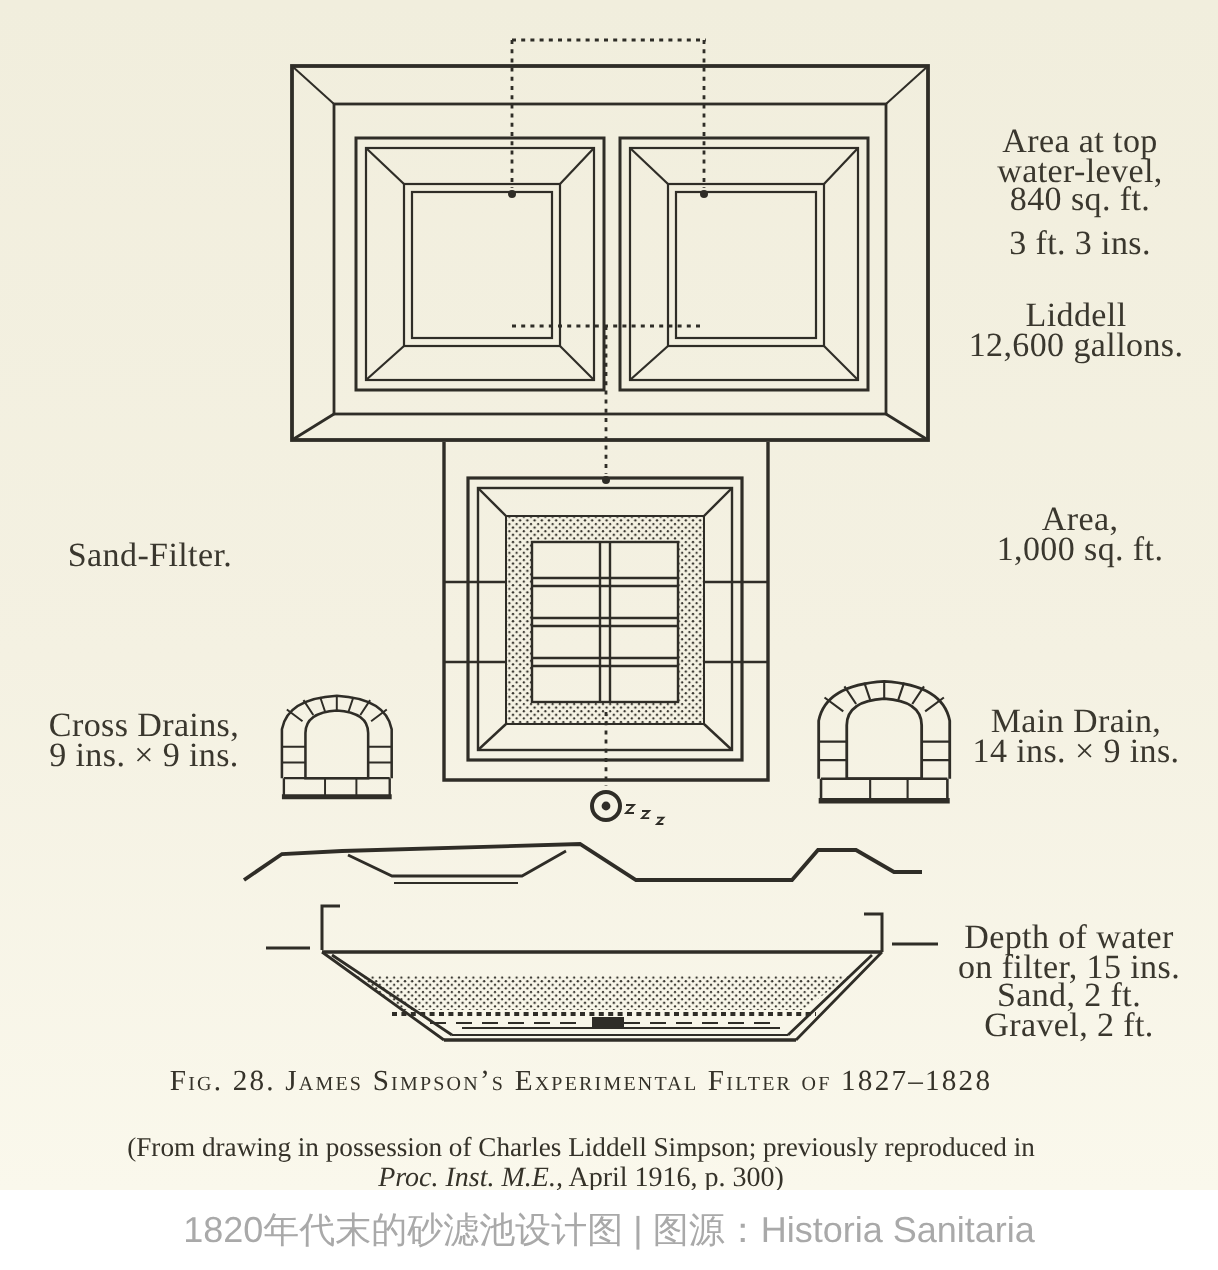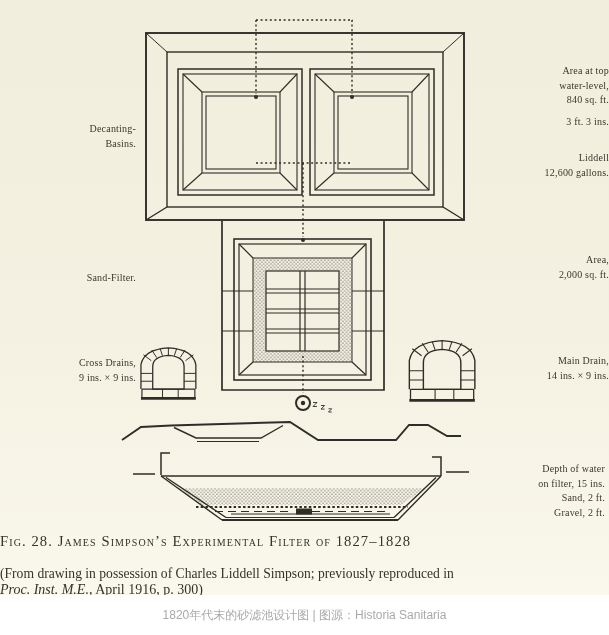--- a/index.html
+++ b/index.html
@@ -1,39 +1,39 @@
 <!DOCTYPE html>
 <html><head>
 <meta charset="utf-8">
 <style>
   html,body{margin:0;padding:0;background:#ffffff;}
   .page{position:relative;width:609px;height:635px;overflow:hidden;background:#ffffff;
         font-family:"Liberation Serif","DejaVu Serif",serif;}
   .scan{position:absolute;left:0;top:0;width:609px;height:595px;
         background:linear-gradient(180deg,#f1eedd 0%,#f4f1e2 55%,#faf8ec 100%);}
   .diagram-svg{position:absolute;left:0;top:0;}
-  .ann{position:absolute;text-align:right;color:#3a372e;
-       font-size:10px;line-height:14.6px;letter-spacing:.2px;}
+  .ann{position:absolute;text-align:center;color:#3a372e;
+       font-size:17px;line-height:14.6px;letter-spacing:.2px;}
   .ann span{display:block;}
   #ann-decant{left:14px;top:122px;width:122px;}
   #ann-sandfilter{left:14px;top:271px;width:122px;}
   #ann-crossdrains{left:8px;top:356px;width:128px;}
   #ann-areatop{left:471px;top:64px;width:138px;}
   #ann-maxdepth{left:471px;top:115px;width:138px;}
   #ann-contents{left:467px;top:151px;width:142px;}
   #ann-area{left:471px;top:253px;width:138px;}
   #ann-maindrain{left:467px;top:354px;width:142px;}
   #ann-depthwater{left:464px;top:462px;width:141px;}
-  .caption{position:absolute;left:0;top:533px;width:529px;color:#353229;}
+  .caption{position:absolute;left:0;top:533px;width:529px;text-align:center;color:#353229;padding-left:26px;}
   .cap1{font-size:14.6px;line-height:17px;font-variant:small-caps;letter-spacing:1.1px;}
   .cap2{font-size:13.6px;line-height:16px;margin-top:16px;}
   .cap3{font-size:14px;line-height:16px;}
   .footer{position:absolute;left:0;top:595px;width:609px;height:40px;background:#ffffff;
           display:flex;align-items:center;justify-content:center;}
-  .footer span{color:#a9a9a9;font-family:"Liberation Sans","DejaVu Sans",sans-serif;font-size:12px;}
+  .footer span{color:#a9a9a9;font-family:"Liberation Sans","DejaVu Sans",sans-serif;font-size:18px;}
 </style>
 </head>
 <body>
 
 <div class="page">
   <div class="scan">
 
     <svg class="diagram-svg" width="609" height="595" viewBox="0 0 609 595" fill="none" stroke="#2f2d27" stroke-width="1.4" stroke-linejoin="miter" stroke-linecap="butt">
       <defs>
         <pattern id="dots" width="3.6" height="3.6" patternUnits="userSpaceOnUse">
@@ -143,24 +143,20 @@
         <path d="M222,520 H398" stroke-width="1.8"></path>
         <path d="M226,517.5 H394" stroke-width="1.1"></path>
         <path d="M231,514 H390" stroke-width="1"></path>
         <polygon points="177,488 425,488 401,505 201,505" fill="url(#dots)" stroke="none"></polygon>
         <path d="M196,507 H408" stroke-dasharray="2.5 2.2" stroke-width="2"></path>
         <path d="M215,511.5 H292 M312,511.5 H388" stroke-dasharray="8 5" stroke-width="1"></path>
         <rect x="296" y="508.5" width="16" height="6" fill="#2f2d27" stroke="none"></rect>
       </g>
     </svg>
 
-    <div class="ann" id="ann-decant">
-      <span>Decanting-</span>
-      <span>Basins.</span>
-    </div>
     <div class="ann" id="ann-sandfilter">
       <span>Sand-Filter.</span>
     </div>
     <div class="ann" id="ann-crossdrains">
       <span>Cross Drains,</span>
       <span>9 ins. × 9 ins.</span>
     </div>
     <div class="ann" id="ann-areatop">
       <span>Area at top</span>
       <span>water-level,</span>
@@ -168,21 +164,21 @@
     </div>
     <div class="ann" id="ann-maxdepth">
       <span>3 ft. 3 ins.</span>
     </div>
     <div class="ann" id="ann-contents">
       <span>Liddell</span>
       <span>12,600 gallons.</span>
     </div>
     <div class="ann" id="ann-area">
       <span>Area,</span>
-      <span>2,000 sq. ft.</span>
+      <span>1,000 sq. ft.</span>
     </div>
     <div class="ann" id="ann-maindrain">
       <span>Main Drain,</span>
       <span>14 ins. × 9 ins.</span>
     </div>
     <div class="ann" id="ann-depthwater">
       <span>Depth of water</span>
       <span>on filter, 15 ins.</span>
       <span>Sand, 2 ft.</span>
       <span>Gravel, 2 ft.</span>

